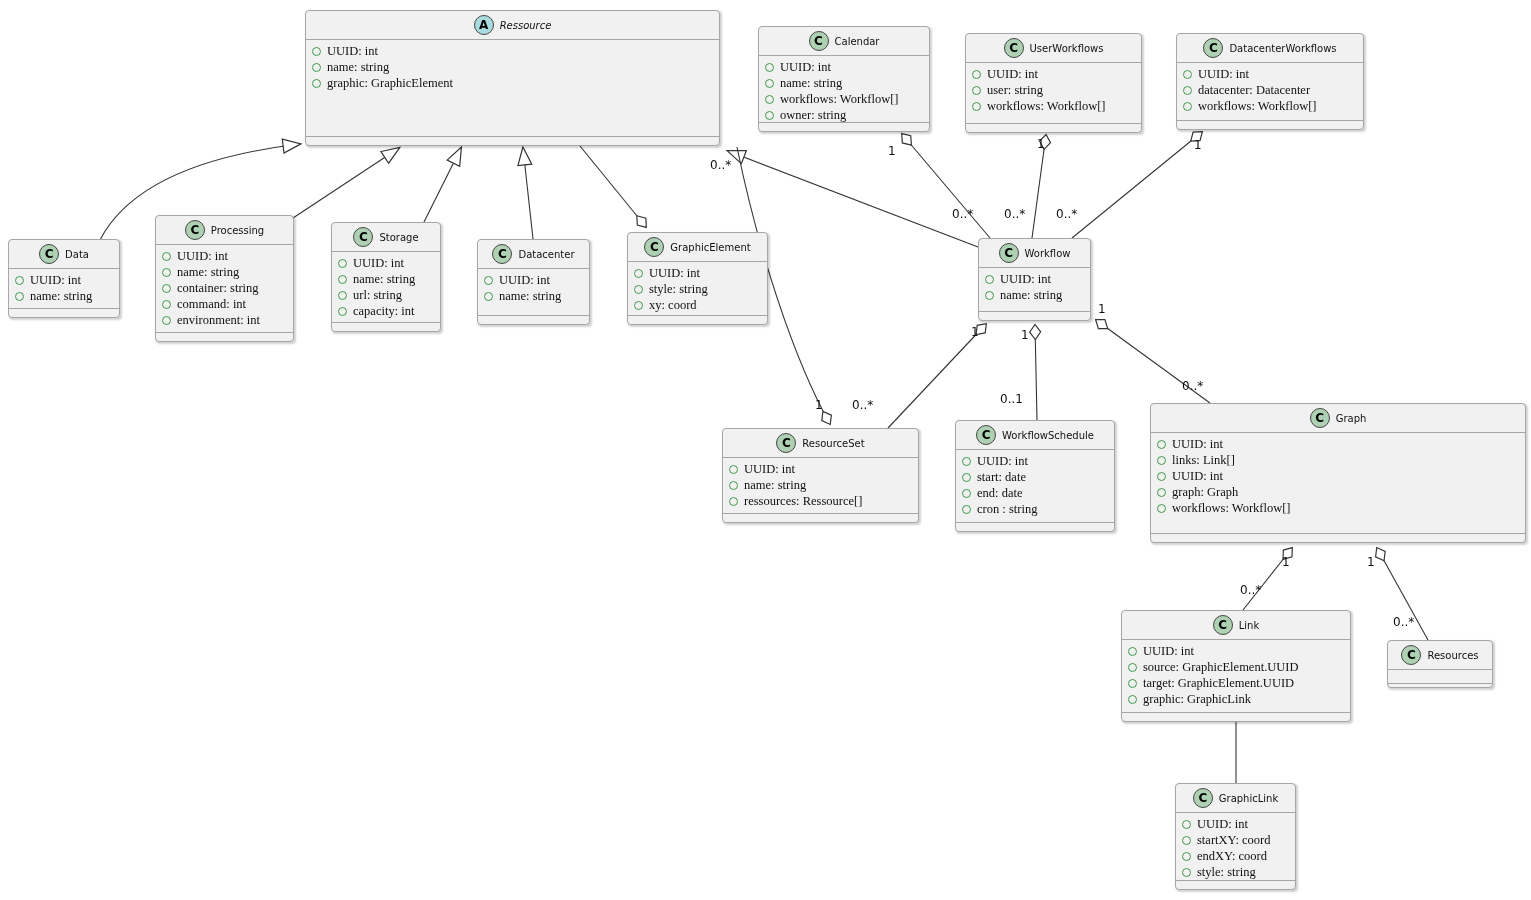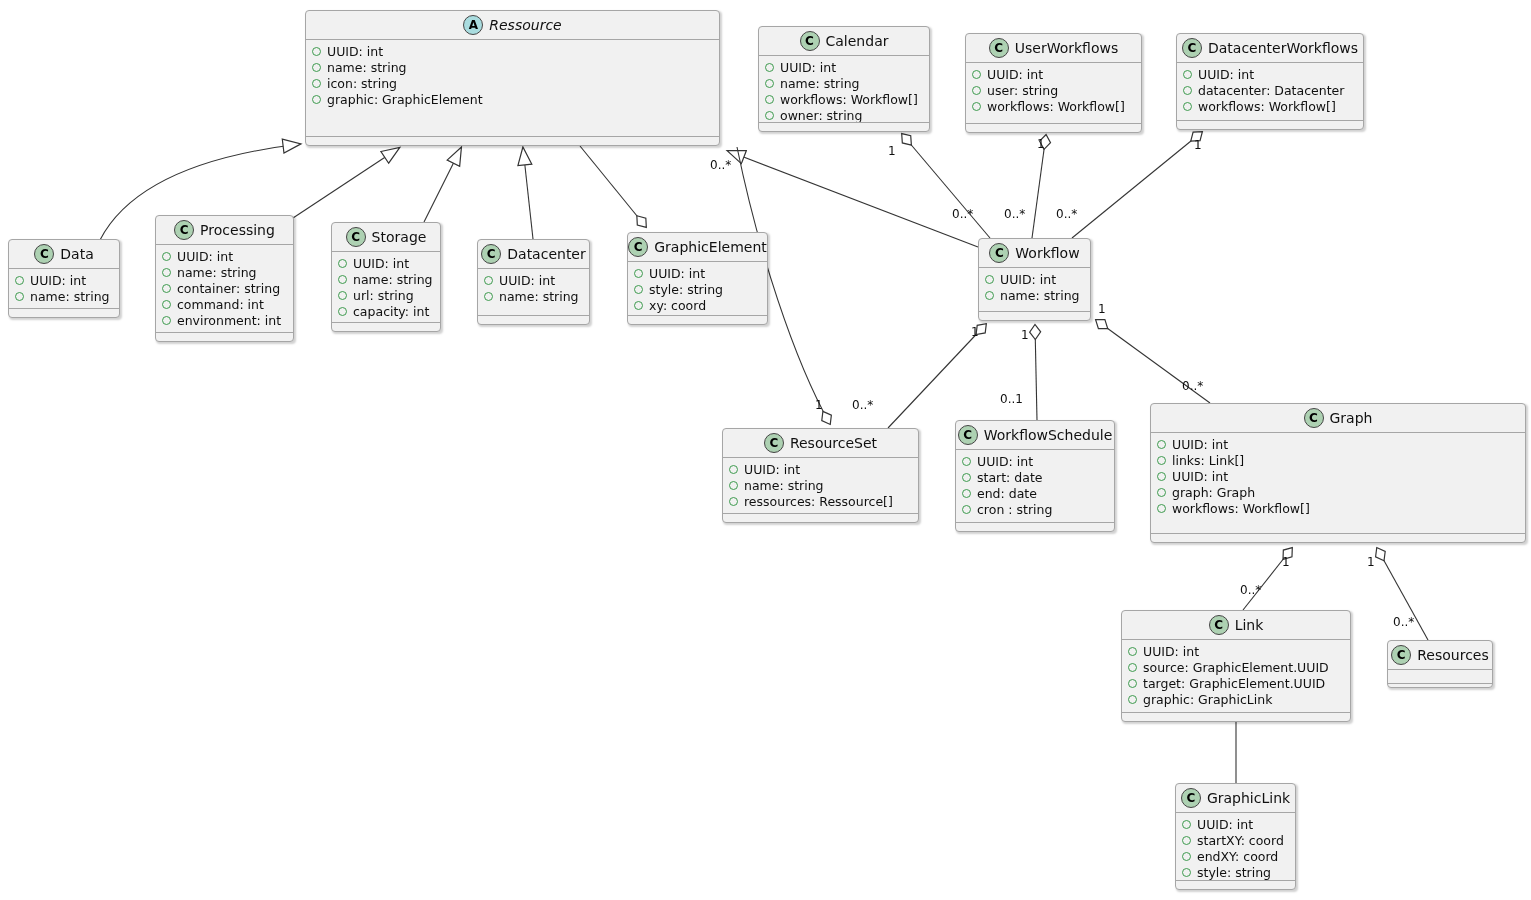--- a/index.html
+++ b/index.html
@@ -18,23 +18,23 @@
     display:flex;align-items:center;justify-content:center;gap:6px;
     padding:4px 8px;border-bottom:1px solid #a6a6a6;flex:none;
   }
   .cicon{
     width:18px;height:18px;border-radius:50%;flex:none;
     font-size:12px;font-weight:bold;line-height:18px;text-align:center;color:#000;
     border:1px solid #454545;
   }
   .cicon.c{background:#add1b2;}
   .cicon.a{background:#a9dcdf;}
-  .ctitle{font-size:14px;color:#101010;white-space:nowrap;}
+  .ctitle{font-size:10px;color:#101010;white-space:nowrap;}
   .uml-class.abstract .ctitle{font-style:italic;}
-  .attrs{flex:1 1 auto;padding:3px 1px 2px 6px;min-height:8px;}
+  .attrs{flex:1 1 auto;padding:3px 1px 2px 6px;min-height:8px;font-family:Liberation Serif, serif;}
   .attr{display:flex;align-items:center;height:16px;white-space:nowrap;}
   .attr span:last-child{font-size:12.5px;color:#101010;}
   .dot{
     width:7px;height:7px;border-radius:50%;flex:none;
     border:1.5px solid #3e9b4f;margin-right:6px;background:transparent;
   }
   .methods{flex:none;height:8px;border-top:1px solid #a6a6a6;}
   .mult{
     position:absolute;z-index:2;font-size:12px;color:#101010;white-space:nowrap;
   }
@@ -81,24 +81,20 @@
         <div class="attr">
           <span class="dot"></span>
           <span>UUID: int</span>
         </div>
         <div class="attr">
           <span class="dot"></span>
           <span>name: string</span>
         </div>
         <div class="attr">
           <span class="dot"></span>
-          <span>icon: string</span>
-        </div>
-        <div class="attr">
-          <span class="dot"></span>
           <span>graphic: GraphicElement</span>
         </div>
       </div>
       <div class="methods"></div>
     </div>
     <div class="uml-class" style="left: 758px; top: 26px; width: 172px; height: 106px;">
       <div class="hdr">
         <span class="cicon c">C</span>
         <span class="ctitle">Calendar</span>
       </div>

